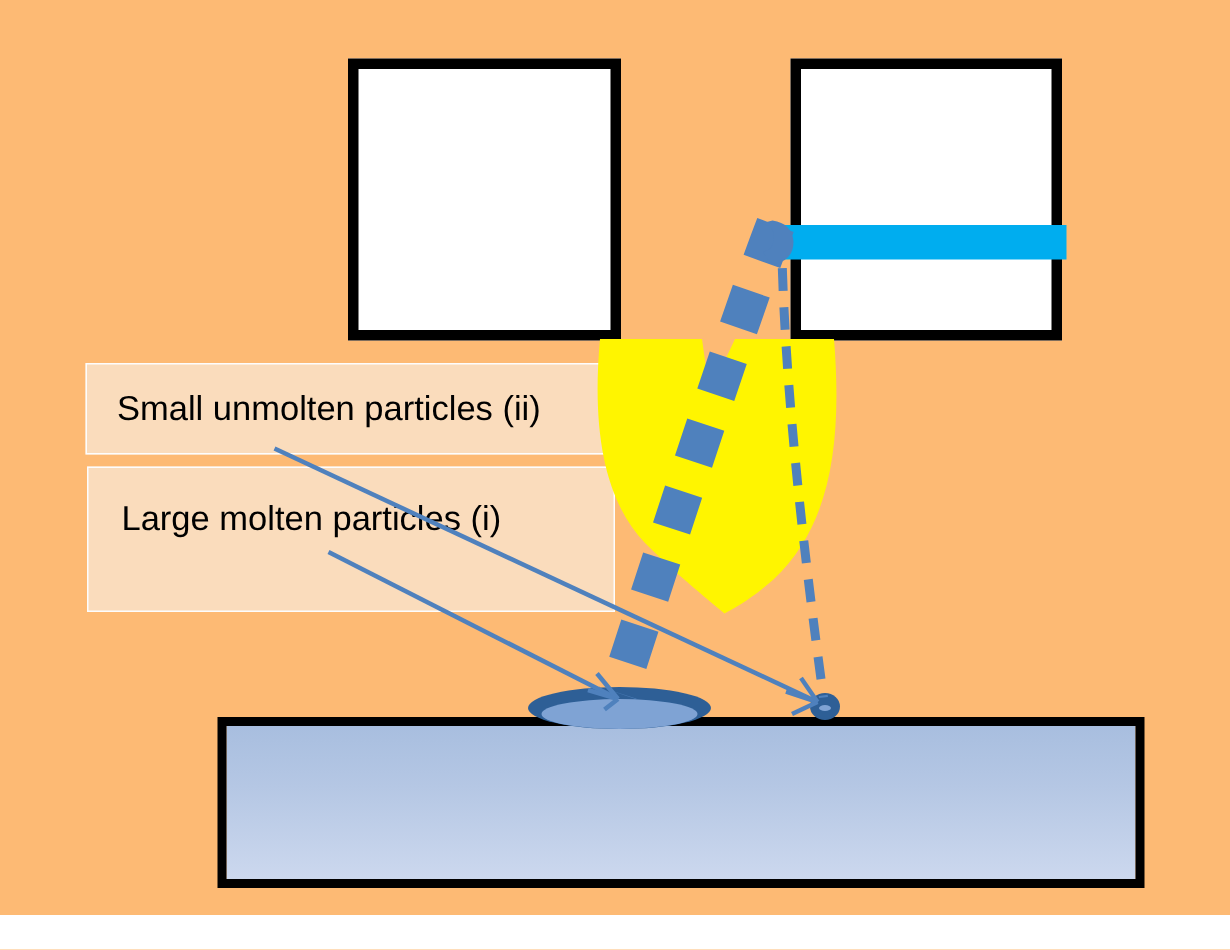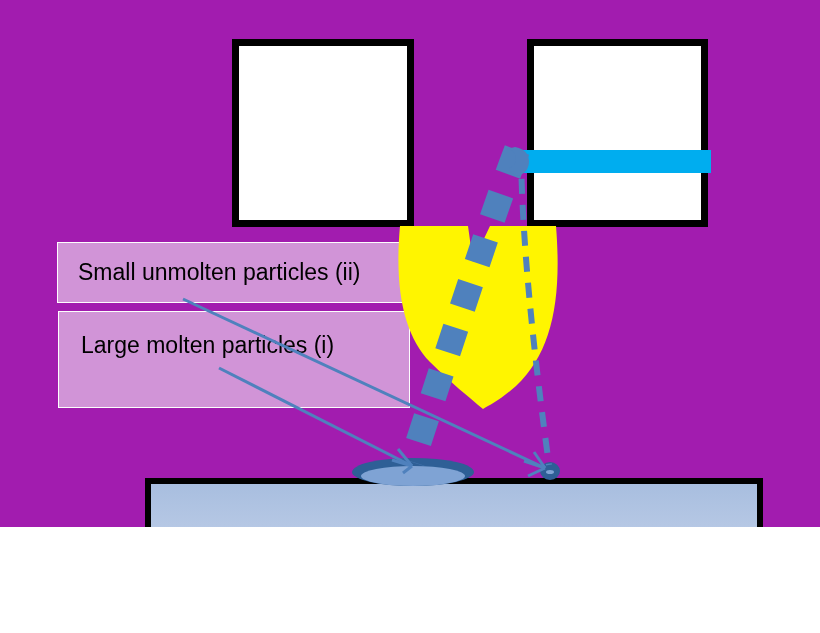--- a/index.html
+++ b/index.html
@@ -7,22 +7,22 @@
     margin: 0;
     padding: 0;
     background: #ffffff;
   }
   body {
     font-family: "Liberation Sans", sans-serif;
   }
   #canvas {
     position: relative;
     width: 820px;
-    height: 527px;
-    background: #a21caf;
+    height: 610px;
+    background: #fdba74;
     overflow: hidden;
   }
 
   
   .frame-box {
     position: absolute;
     background: #ffffff;
     border: 7px solid #000000;
     box-sizing: border-box;
   }

